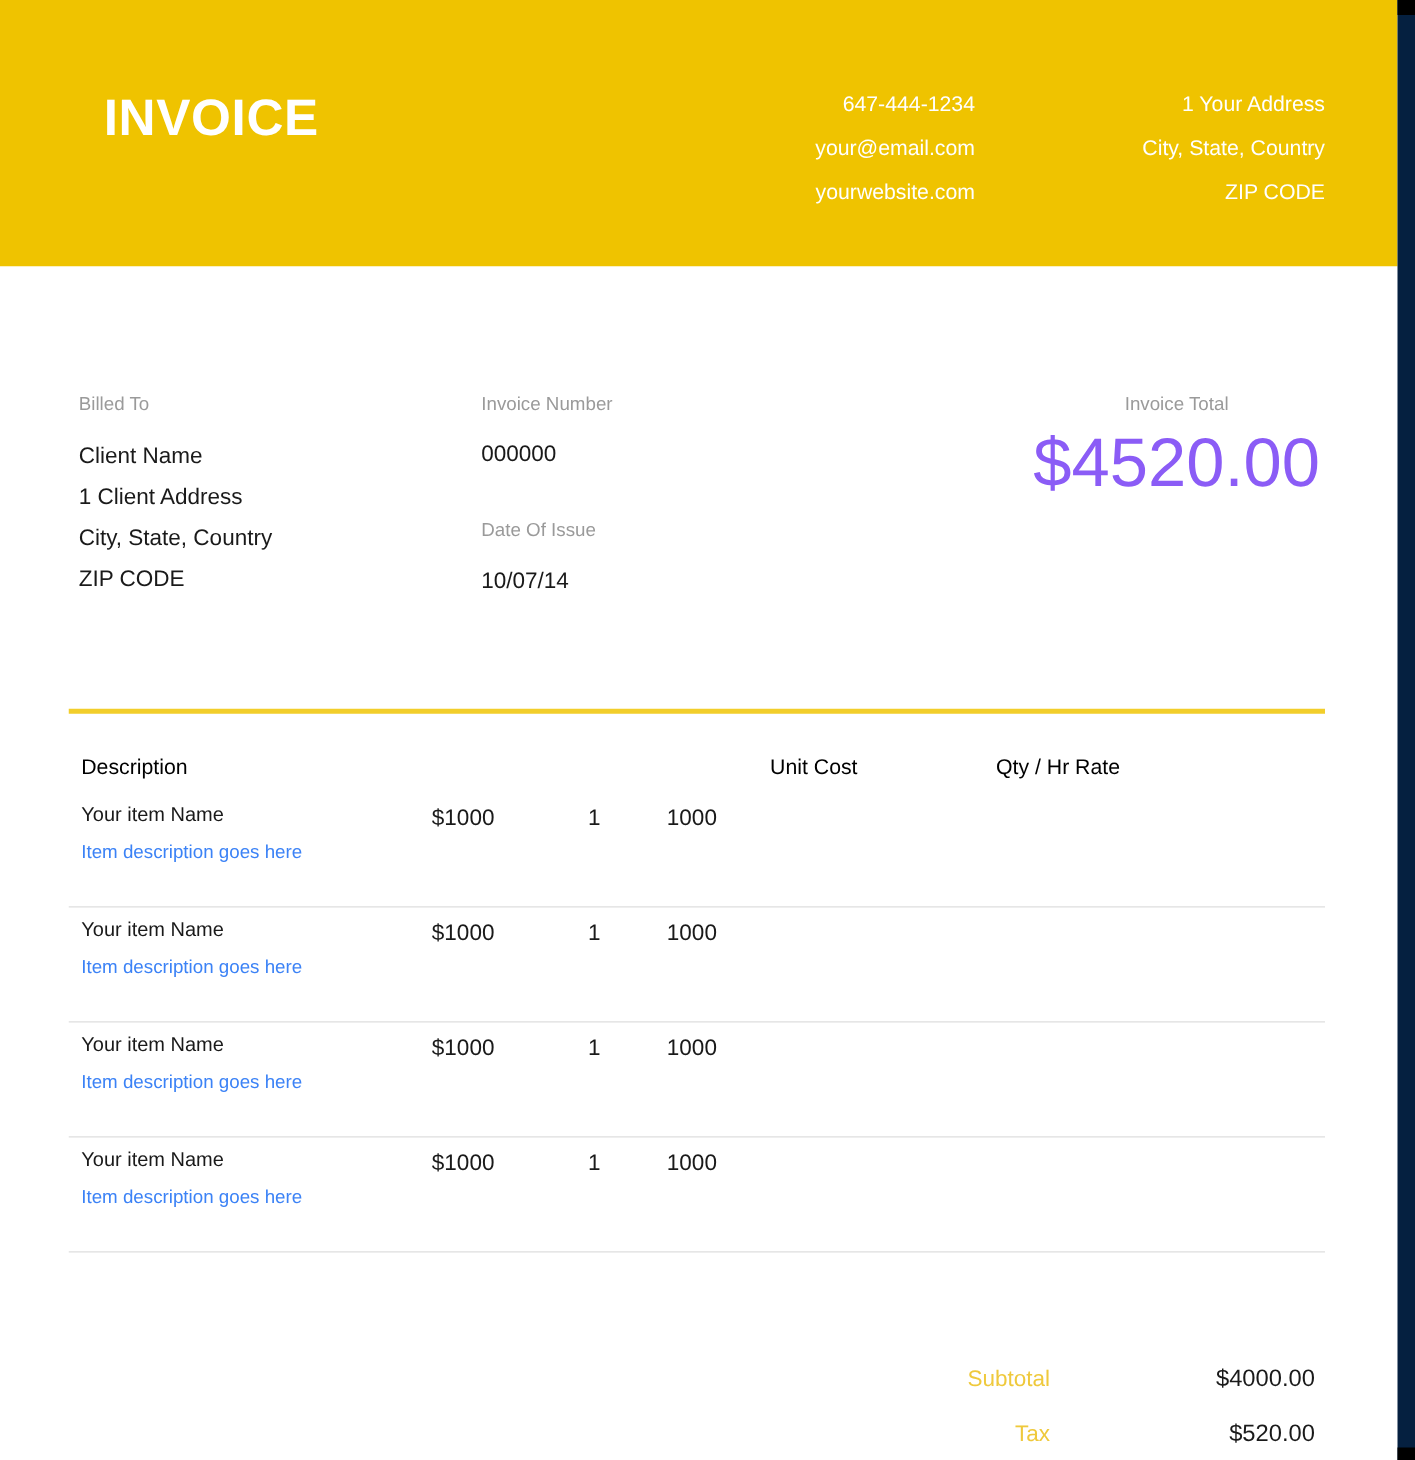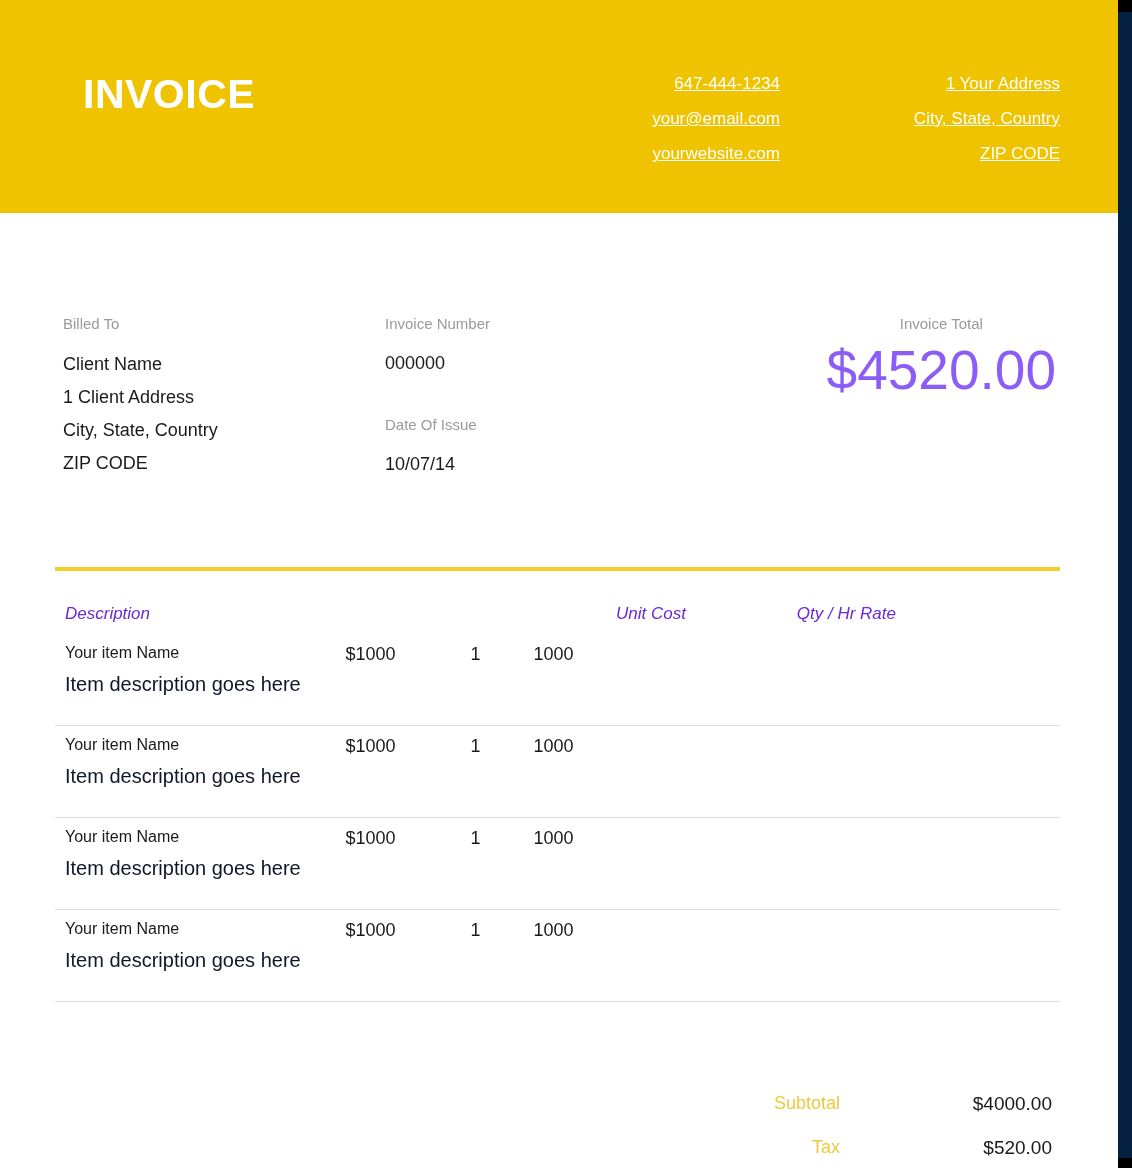--- a/index.html
+++ b/index.html
@@ -90,21 +90,21 @@
     position: absolute;
     top: 66px;
     left: 790px;
     width: 270px;
     text-align: right;
     color: #ffffff;
     font-size: 17px;
     line-height: 35px;
   }
   .header-contact div,
-  .header-address div { white-space: nowrap; text-decoration: underline; }
+  .header-address div { white-space: nowrap; }
 
   
   .meta-label {
     color: #9a9a9a;
     font-size: 15px;
     line-height: 20px;
   }
   .meta-value {
     color: #1a1a1a;
     font-size: 18px;
@@ -166,23 +166,22 @@
     width: 100%;
   }
   .thead {
     position: relative;
     height: 63px;
   }
   .th {
     position: absolute;
     top: 33px;
     font-size: 17px;
-    color: #6d28d9;
-    white-space: nowrap;
-    font-style: italic;
+    color: #000000;
+    white-space: nowrap;
   }
   .th-desc { left: 10px; }
   .th-unit { left: 0; width: 631px; text-align: right; }
   .th-qty  { left: 0; width: 841px; text-align: right; }
   .th-amt  { left: 0; width: 997px; text-align: right; }
 
   .row {
     position: relative;
     height: 91px;
     border-bottom: 1px solid #dedede;
@@ -193,22 +192,22 @@
     left: 10px;
     top: 10px;
     font-size: 16px;
     color: #1a1a1a;
     white-space: nowrap;
   }
   .cell-desc {
     position: absolute;
     left: 10px;
     top: 39px;
-    font-size: 20px;
-    color: #0f172a;
+    font-size: 15px;
+    color: #3b82f6;
     white-space: nowrap;
   }
   .cell-unit, .cell-qty, .cell-amt {
     position: absolute;
     top: 10px;
     font-size: 18px;
     color: #1a1a1a;
     text-align: center;
     white-space: nowrap;
   }

